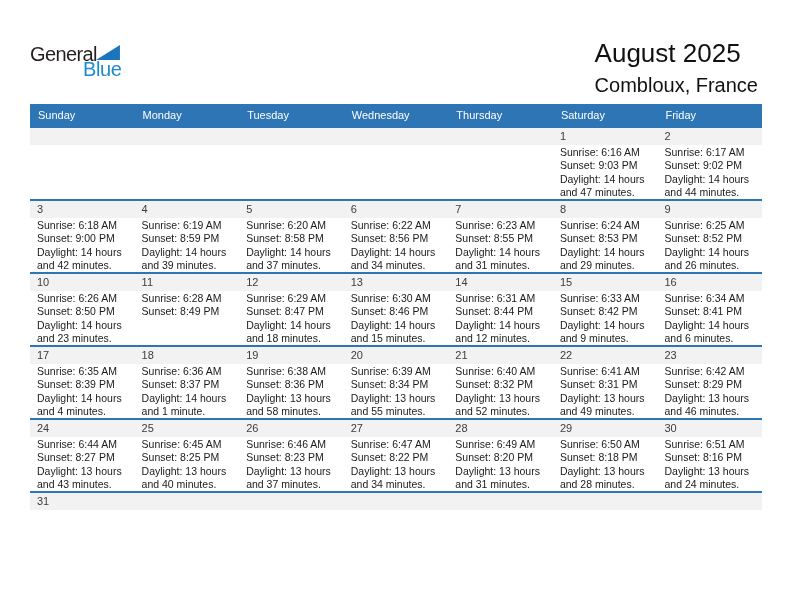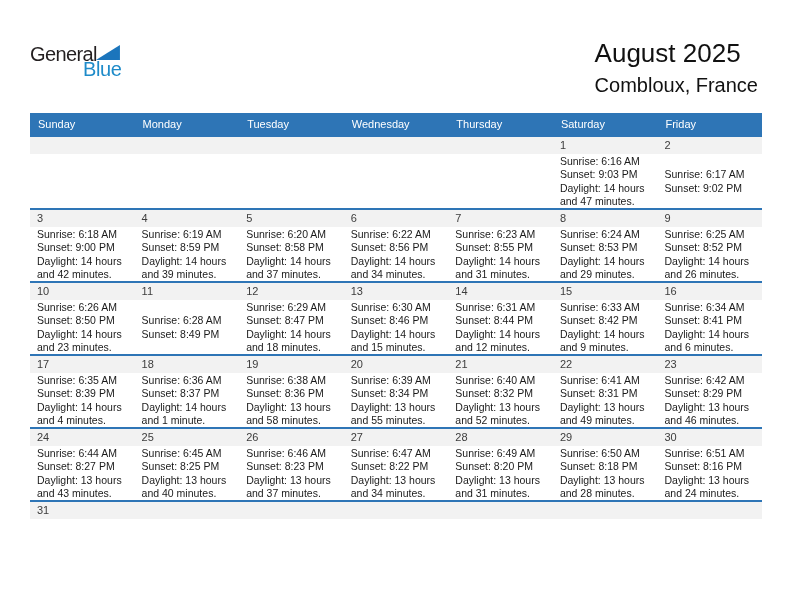--- a/index.html
+++ b/index.html
@@ -28,32 +28,32 @@
     font-size: 20px; color: #1e8bc9; letter-spacing: -0.4px;
     margin: -5px 0 0 53px; line-height: 20px;
   }
 
   
   .title-block { position: absolute; right: 34px; top: 38px; text-align: left; }
   .month-title { font-size: 26px; color: #111111; line-height: 30px; }
   .location { font-size: 20px; color: #111111; margin-top: 6px; }
 
   
-  .calendar { position: absolute; left: 30px; top: 104px; width: 732px; margin-top: 9px; }
+  .calendar { position: absolute; left: 30px; top: 104px; width: 732px; }
   .weekday-row { display: flex; background: #2e75b6; height: 22px; }
   .weekday-cell {
     flex: 1; color: #ffffff; font-size: 11px; line-height: 22px;
     padding-left: 8px; overflow: hidden; white-space: nowrap;
   }
   .week-row { border-top: 2px solid #2e75b6; }
   .band-row { display: flex; background: #f2f2f2; height: 17px; }
   .band-cell {
     flex: 1; font-size: 11px; color: #3c3c3c; line-height: 16px; padding-left: 7px;
   }
-  .content-row { display: flex; height: 54px; align-items: center; }
+  .content-row { display: flex; height: 54px; }
   .content-cell {
     flex: 1; padding: 1px 4px 0 7px; font-size: 10.5px; line-height: 13.3px;
     color: #1a1a1a; overflow: hidden;
   }
   .day-line { }
 </style>
 </head>
 <body>
 
 <div class="page">
@@ -99,20 +99,21 @@
             <div class="content-cell"></div>
             <div class="content-cell"></div>
             <div class="content-cell">
               <div class="day-line">Sunrise: 6:16 AM</div>
               <div class="day-line">Sunset: 9:03 PM</div>
               <div class="day-line">Daylight: 14 hours and 47 minutes.</div>
             </div>
             <div class="content-cell">
               <div class="day-line">Sunrise: 6:17 AM</div>
               <div class="day-line">Sunset: 9:02 PM</div>
+              <div class="day-line">Daylight: 14 hours and 44 minutes.</div>
             </div>
           </div>
         </div>
         <div class="week-row">
           <div class="band-row">
             <div class="band-cell">3</div>
             <div class="band-cell">4</div>
             <div class="band-cell">5</div>
             <div class="band-cell">6</div>
             <div class="band-cell">7</div>

